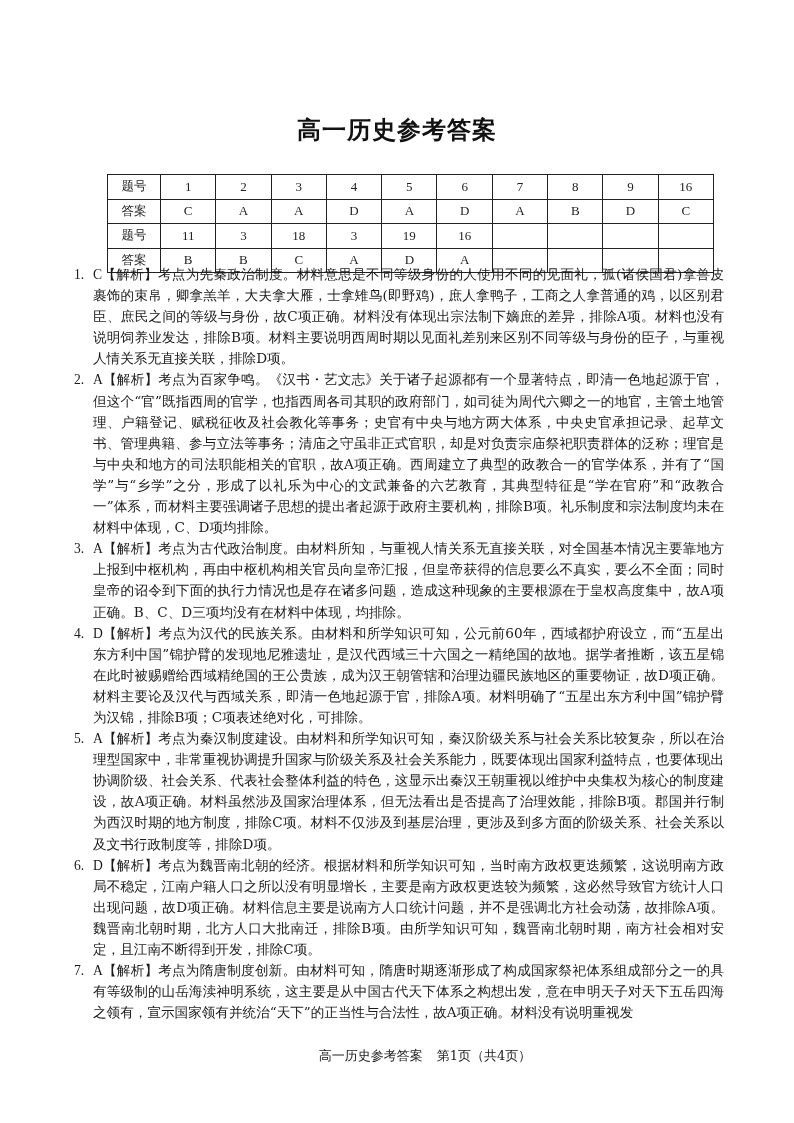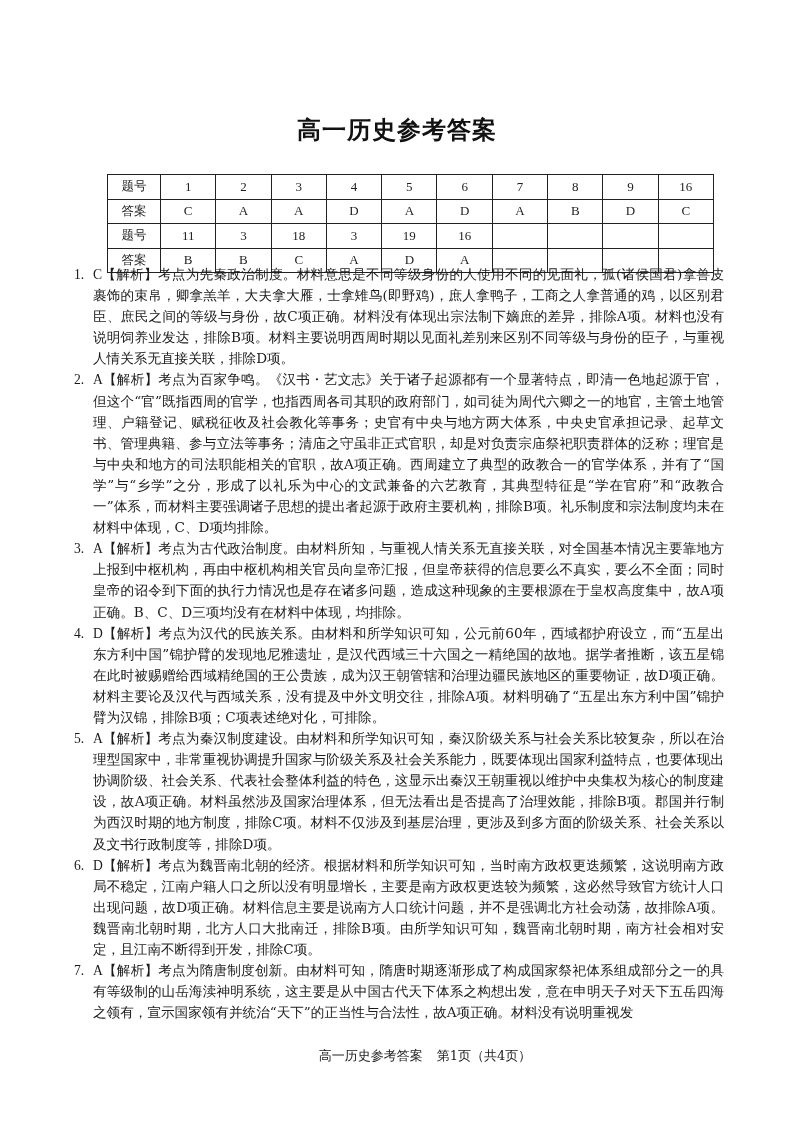--- a/index.html
+++ b/index.html
@@ -80,21 +80,21 @@
         <td></td>
         <td></td>
       </tr>
     </tbody>
 </table>
 
 <div class="items" id="items-container">
     <div class="item"><span class="num">1.</span><span class="ans">C</span><span>【解析】</span><span>考点为先秦政治制度。材料意思是不同等级身份的人使用不同的见面礼，孤(诸侯国君)拿兽皮裹饰的束帛，卿拿羔羊，大夫拿大雁，士拿雉鸟(即野鸡)，庶人拿鸭子，工商之人拿普通的鸡，以区别君臣、庶民之间的等级与身份，故C项正确。材料没有体现出宗法制下嫡庶的差异，排除A项。材料也没有说明饲养业发达，排除B项。材料主要说明西周时期以见面礼差别来区别不同等级与身份的臣子，与重视人情关系无直接关联，排除D项。</span></div>
     <div class="item"><span class="num">2.</span><span class="ans">A</span><span>【解析】</span><span>考点为百家争鸣。《汉书・艺文志》关于诸子起源都有一个显著特点，即清一色地起源于官，但这个“官”既指西周的官学，也指西周各司其职的政府部门，如司徒为周代六卿之一的地官，主管土地管理、户籍登记、赋税征收及社会教化等事务；史官有中央与地方两大体系，中央史官承担记录、起草文书、管理典籍、参与立法等事务；清庙之守虽非正式官职，却是对负责宗庙祭祀职责群体的泛称；理官是与中央和地方的司法职能相关的官职，故A项正确。西周建立了典型的政教合一的官学体系，并有了“国学”与“乡学”之分，形成了以礼乐为中心的文武兼备的六艺教育，其典型特征是“学在官府”和“政教合一”体系，而材料主要强调诸子思想的提出者起源于政府主要机构，排除B项。礼乐制度和宗法制度均未在材料中体现，C、D项均排除。</span></div>
     <div class="item"><span class="num">3.</span><span class="ans">A</span><span>【解析】</span><span>考点为古代政治制度。由材料所知，与重视人情关系无直接关联，对全国基本情况主要靠地方上报到中枢机构，再由中枢机构相关官员向皇帝汇报，但皇帝获得的信息要么不真实，要么不全面；同时皇帝的诏令到下面的执行力情况也是存在诸多问题，造成这种现象的主要根源在于皇权高度集中，故A项正确。B、C、D三项均没有在材料中体现，均排除。</span></div>
-    <div class="item"><span class="num">4.</span><span class="ans">D</span><span>【解析】</span><span>考点为汉代的民族关系。由材料和所学知识可知，公元前60年，西域都护府设立，而“五星出东方利中国”锦护臂的发现地尼雅遗址，是汉代西域三十六国之一精绝国的故地。据学者推断，该五星锦在此时被赐赠给西域精绝国的王公贵族，成为汉王朝管辖和治理边疆民族地区的重要物证，故D项正确。材料主要论及汉代与西域关系，没有提及中外文明交往，排除A项。材料明确了“五星出东方利中国”锦护臂为汉锦，排除B项；C项表述绝对化，可排除。</span></div>
+    <div class="item"><span class="num">4.</span><span class="ans">D</span><span>【解析】</span><span>考点为汉代的民族关系。由材料和所学知识可知，公元前60年，西域都护府设立，而“五星出东方利中国”锦护臂的发现地尼雅遗址，是汉代西域三十六国之一精绝国的故地。据学者推断，该五星锦在此时被赐赠给西域精绝国的王公贵族，成为汉王朝管辖和治理边疆民族地区的重要物证，故D项正确。材料主要论及汉代与西域关系，即清一色地起源于官，排除A项。材料明确了“五星出东方利中国”锦护臂为汉锦，排除B项；C项表述绝对化，可排除。</span></div>
     <div class="item"><span class="num">5.</span><span class="ans">A</span><span>【解析】</span><span>考点为秦汉制度建设。由材料和所学知识可知，秦汉阶级关系与社会关系比较复杂，所以在治理型国家中，非常重视协调提升国家与阶级关系及社会关系能力，既要体现出国家利益特点，也要体现出协调阶级、社会关系、代表社会整体利益的特色，这显示出秦汉王朝重视以维护中央集权为核心的制度建设，故A项正确。材料虽然涉及国家治理体系，但无法看出是否提高了治理效能，排除B项。郡国并行制为西汉时期的地方制度，排除C项。材料不仅涉及到基层治理，更涉及到多方面的阶级关系、社会关系以及文书行政制度等，排除D项。</span></div>
     <div class="item"><span class="num">6.</span><span class="ans">D</span><span>【解析】</span><span>考点为魏晋南北朝的经济。根据材料和所学知识可知，当时南方政权更迭频繁，这说明南方政局不稳定，江南户籍人口之所以没有明显增长，主要是南方政权更迭较为频繁，这必然导致官方统计人口出现问题，故D项正确。材料信息主要是说南方人口统计问题，并不是强调北方社会动荡，故排除A项。魏晋南北朝时期，北方人口大批南迁，排除B项。由所学知识可知，魏晋南北朝时期，南方社会相对安定，且江南不断得到开发，排除C项。</span></div>
     <div class="item"><span class="num">7.</span><span class="ans">A</span><span>【解析】</span><span>考点为隋唐制度创新。由材料可知，隋唐时期逐渐形成了构成国家祭祀体系组成部分之一的具有等级制的山岳海渎神明系统，这主要是从中国古代天下体系之构想出发，意在申明天子对天下五岳四海之领有，宣示国家领有并统治“天下”的正当性与合法性，故A项正确。材料没有说明重视发</span></div>
   </div>
 
 <div class="footer">
   <span>高一历史参考答案</span><span class="gap"></span><span>第1页（共4页）</span>
 </div>
 
 </body></html>

